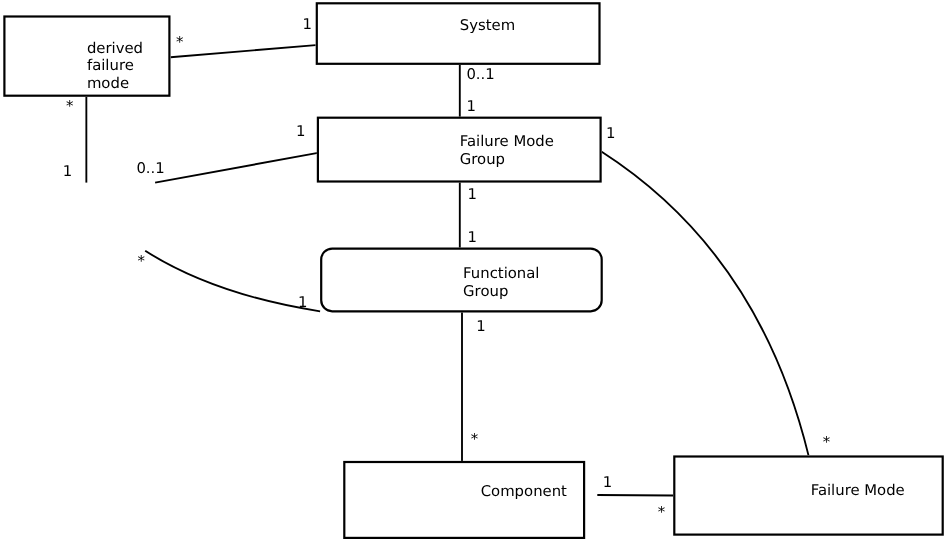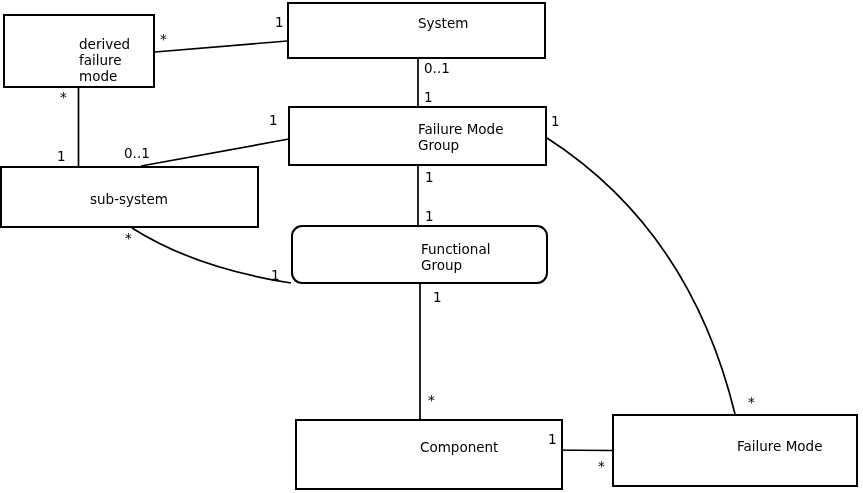--- a/index.html
+++ b/index.html
@@ -76,32 +76,29 @@
     <div class="node-label" style="left:129px; top:11px;">System</div>
   </div>
 
   <div class="node" style="left:288px; top:106px; width:259px; height:60px;">
     <div class="node-label" style="left:128px; top:13px;">
       <div>Failure Mode</div>
       <div>Group</div>
     </div>
   </div>
 
-  <div class="node" style="left:0px; top:166px; width:259px; height:62px;">
-    <div class="node-label" style="left:88px; top:23px;">sub-system</div>
-  </div>
 
   <div class="node" style="left:291px; top:225px; width:257px; height:59px;border-radius:11px;">
     <div class="node-label" style="left:128px; top:14px;">
       <div>Functional</div>
       <div>Group</div>
     </div>
   </div>
 
-  <div class="node" style="left:295px; top:419px; width:268px; height:71px;">
+  <div class="node" style="left:312px; top:419px; width:220px; height:71px;">
     <div class="node-label" style="left:123px; top:18px;">Component</div>
   </div>
 
   <div class="node" style="left:612px; top:414px; width:246px; height:73px;">
     <div class="node-label" style="left:123px; top:22px;">Failure Mode</div>
   </div>
 
   <span class="mult" style="left:160px; top:32px;">*</span>
   <span class="mult" style="left:275px; top:15px;">1</span>
 

